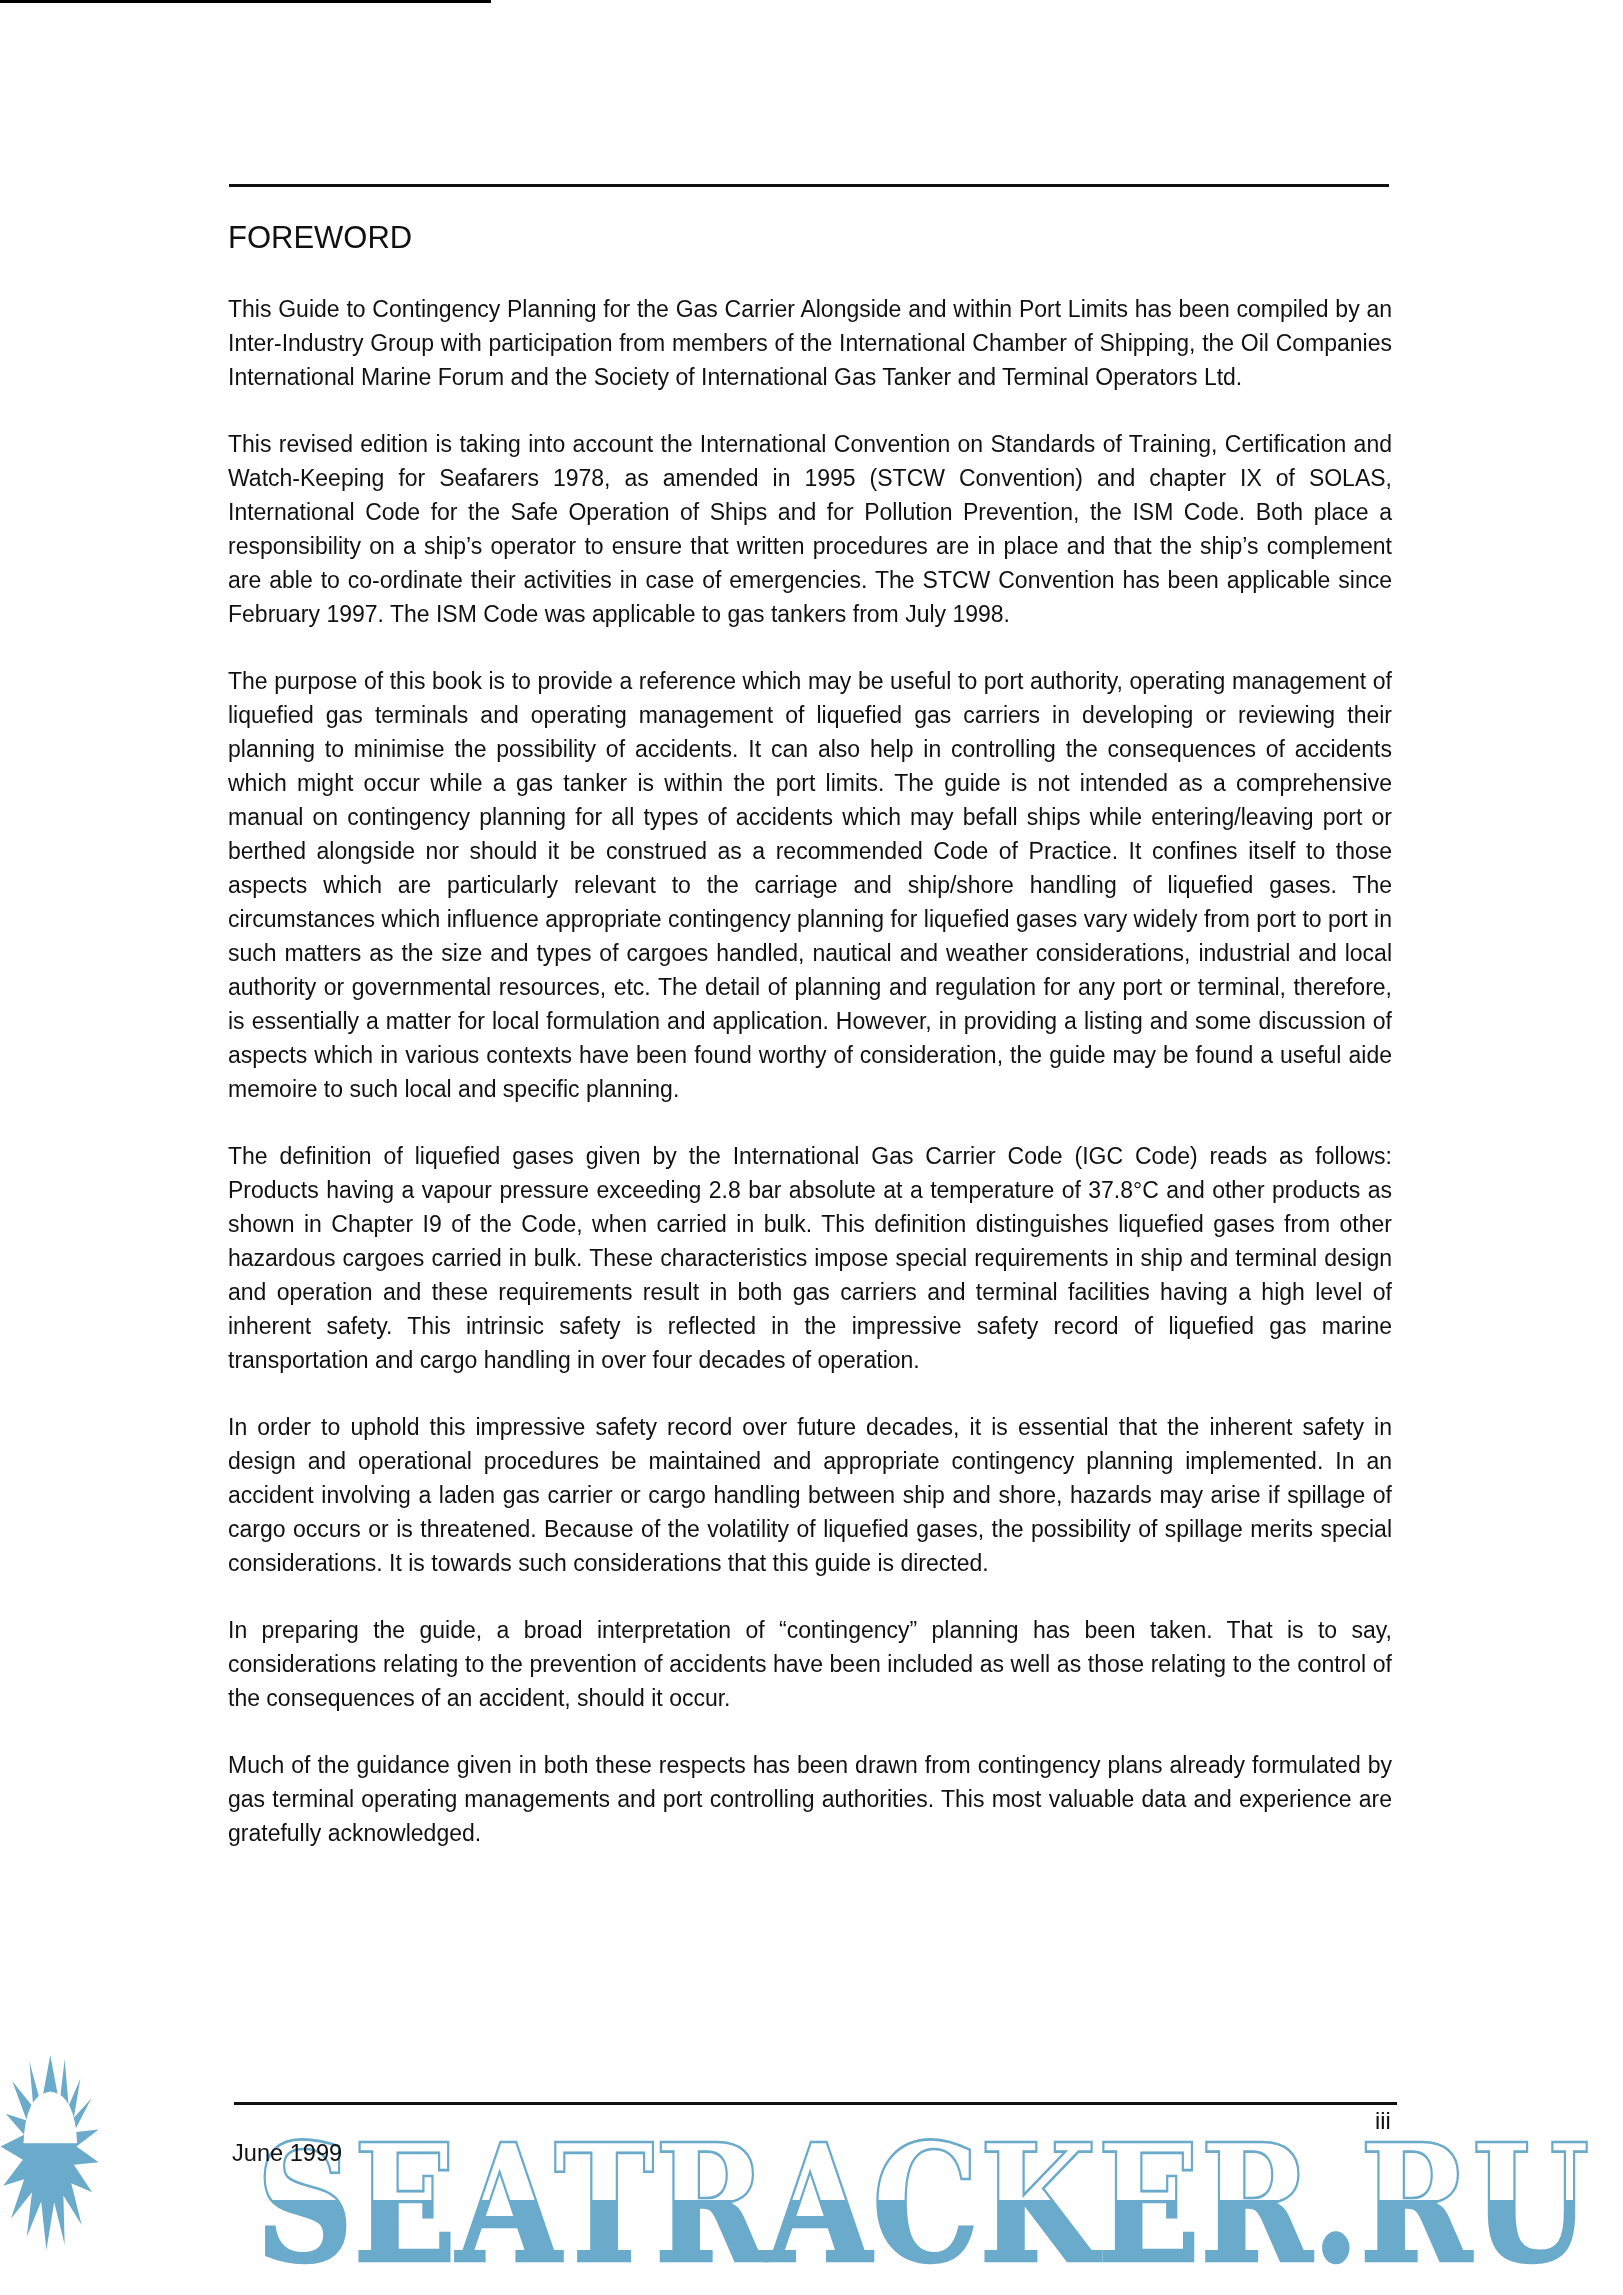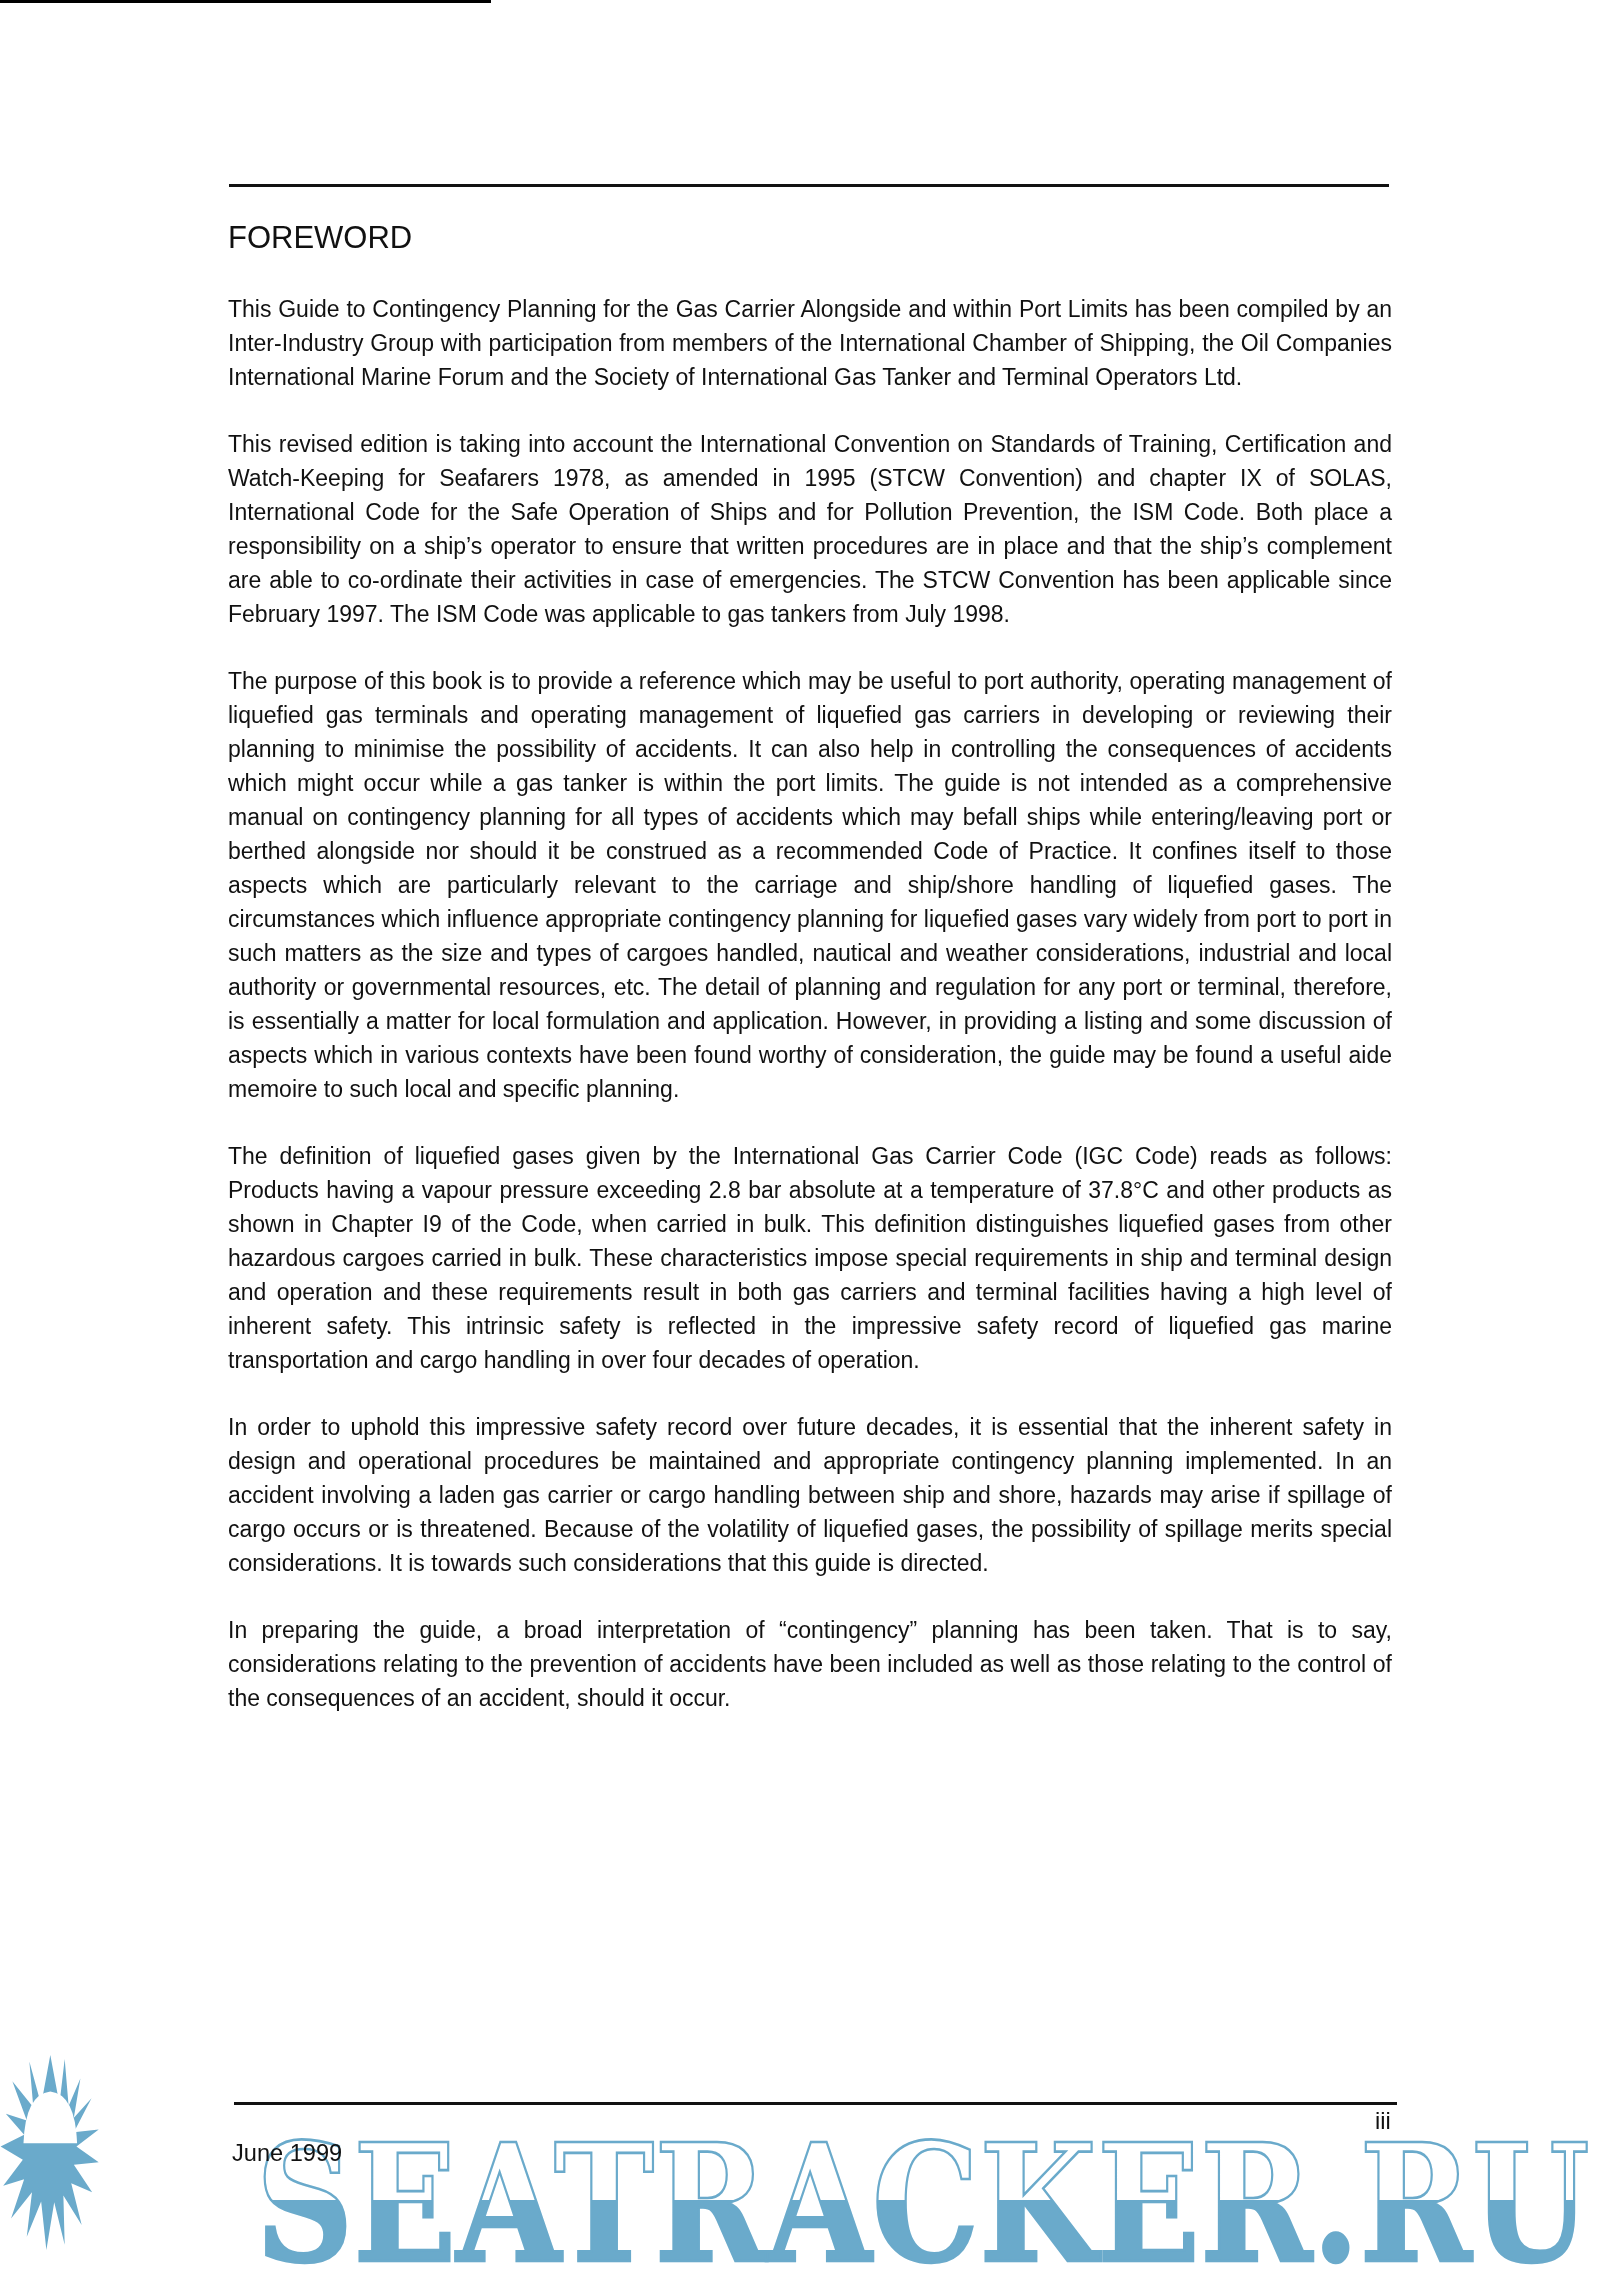--- a/index.html
+++ b/index.html
@@ -25,20 +25,21 @@
 
 <h1 class="heading">FOREWORD</h1>
 
 <div class="body-text">
   <p class="para">This Guide to Contingency Planning for the Gas Carrier Alongside and within Port Limits has been compiled by an Inter-Industry Group with participation from members of the International Chamber of Shipping, the Oil Companies International Marine Forum and the Society of International Gas Tanker and Terminal Operators Ltd.</p>
   <p class="para">This revised edition is taking into account the International Convention on Standards of Training, Certification and Watch-Keeping for Seafarers 1978, as amended in 1995 (STCW Convention) and chapter IX of SOLAS, International Code for the Safe Operation of Ships and for Pollution Prevention, the ISM Code. Both place a responsibility on a ship’s operator to ensure that written procedures are in place and that the ship’s complement are able to co-ordinate their activities in case of emergencies. The STCW Convention has been applicable since February 1997.  The ISM Code was applicable to gas tankers from July 1998.</p>
   <p class="para">The purpose of this book is to provide a reference which may be useful to port authority, operating management of liquefied gas terminals and operating management of liquefied gas carriers in developing or reviewing their planning to minimise the possibility of accidents. It can also help in controlling the consequences of accidents which might occur while a gas tanker is within the port limits. The guide is not intended as a comprehensive manual on contingency planning for all types of accidents which may befall ships while entering/leaving port or berthed alongside nor should it be construed as a recommended Code of Practice. It confines itself to those aspects which are particularly relevant to the carriage and ship/shore handling of liquefied gases. The circumstances which influence appropriate contingency planning for liquefied gases vary widely from port to port in such matters as the size and types of cargoes handled, nautical and weather considerations, industrial and local authority or governmental resources, etc.  The detail of planning and regulation for any port or terminal, therefore, is essentially a matter for local formulation and application. However, in providing a listing and some discussion of aspects which in various contexts have been found worthy of consideration, the guide may be found a useful aide memoire to such local and specific planning.</p>
   <p class="para"><span>The definition of liquefied gases given by the International Gas Carrier Code (IGC Code) reads as follows: </span><b>Products having a vapour pressure exceeding 2.8 bar absolute at a temperature of 37.8°C and other products as shown in Chapter I9 of the Code, when carried in bulk.</b><span>  This definition distinguishes liquefied gases from other hazardous cargoes carried in bulk.  These characteristics impose special requirements in ship and terminal design and operation and these requirements result in both gas carriers and terminal facilities having a high level of inherent safety.  This intrinsic safety is reflected in the impressive safety record of liquefied gas marine transportation and cargo handling in over four decades of operation.</span></p>
   <p class="para">In order to uphold this impressive safety record over future decades, it is essential that the inherent safety in design and operational procedures be maintained and appropriate contingency planning implemented.  In an accident involving a laden gas carrier or cargo handling between ship and shore, hazards may arise if spillage of cargo occurs or is threatened.  Because of the volatility of liquefied gases, the possibility of spillage merits special considerations.  It is towards such considerations that this guide is directed.</p>
   <p class="para">In preparing the guide, a broad interpretation of “contingency” planning has been taken. That is to say, considerations relating to the prevention of accidents have been included as well as those relating to the control of the consequences of an accident, should it occur.</p>
+  <p class="para">Much of the guidance given in both these respects has been drawn from contingency plans already formulated by gas terminal operating managements and port controlling authorities.  This most valuable data and experience are gratefully acknowledged.</p>
 </div>
 
 <div class="rule rule-bottom"></div>
 <div class="footer-date">June 1999</div>
 <div class="footer-page">iii</div>
 
 <div class="watermark">
   <svg width="1623" height="240" viewBox="0 0 2480 367" xmlns="http://www.w3.org/2000/svg">
     <defs>
       <linearGradient id="halfFill" x1="0" y1="0" x2="0" y2="1">

